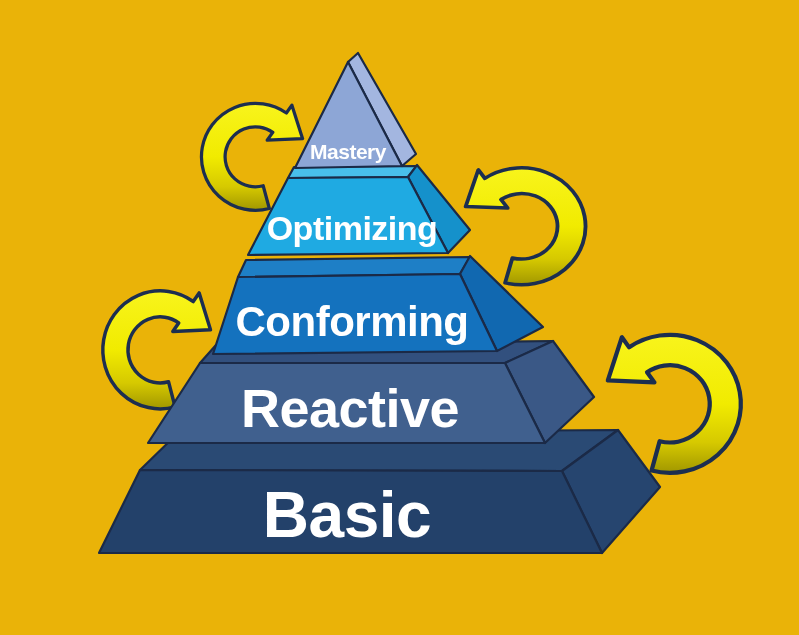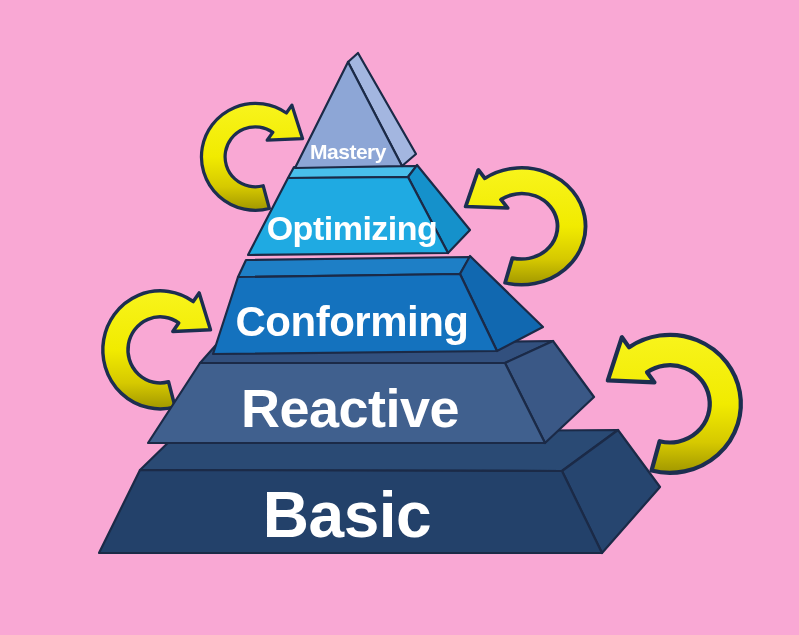--- a/index.html
+++ b/index.html
@@ -1,16 +1,16 @@
 <!DOCTYPE html>
 <html><head>
 <meta charset="utf-8">
 <style>
   html,body{margin:0;padding:0;background:#ffffff;}
-  .canvas{width:799px;height:635px;position:relative;background:#f9a8d4;overflow:hidden;}
+  .canvas{width:799px;height:635px;position:relative;background:#eab308;overflow:hidden;}
   svg{display:block;}
   .lvl-label{font-family:"Liberation Sans", sans-serif;font-weight:bold;text-anchor:middle;letter-spacing:-0.5px;}
   .lbl-mastery{font-size:21px;}
   .lbl-optimizing{font-size:34px;}
   .lbl-conforming{font-size:42px;}
   .lbl-reactive{font-size:54px;}
   .lbl-basic{font-size:64px;}
   .face{stroke-width:2.2;stroke-linejoin:round;}
   .arrow{stroke-width:3;stroke-linejoin:round;}
 </style>

